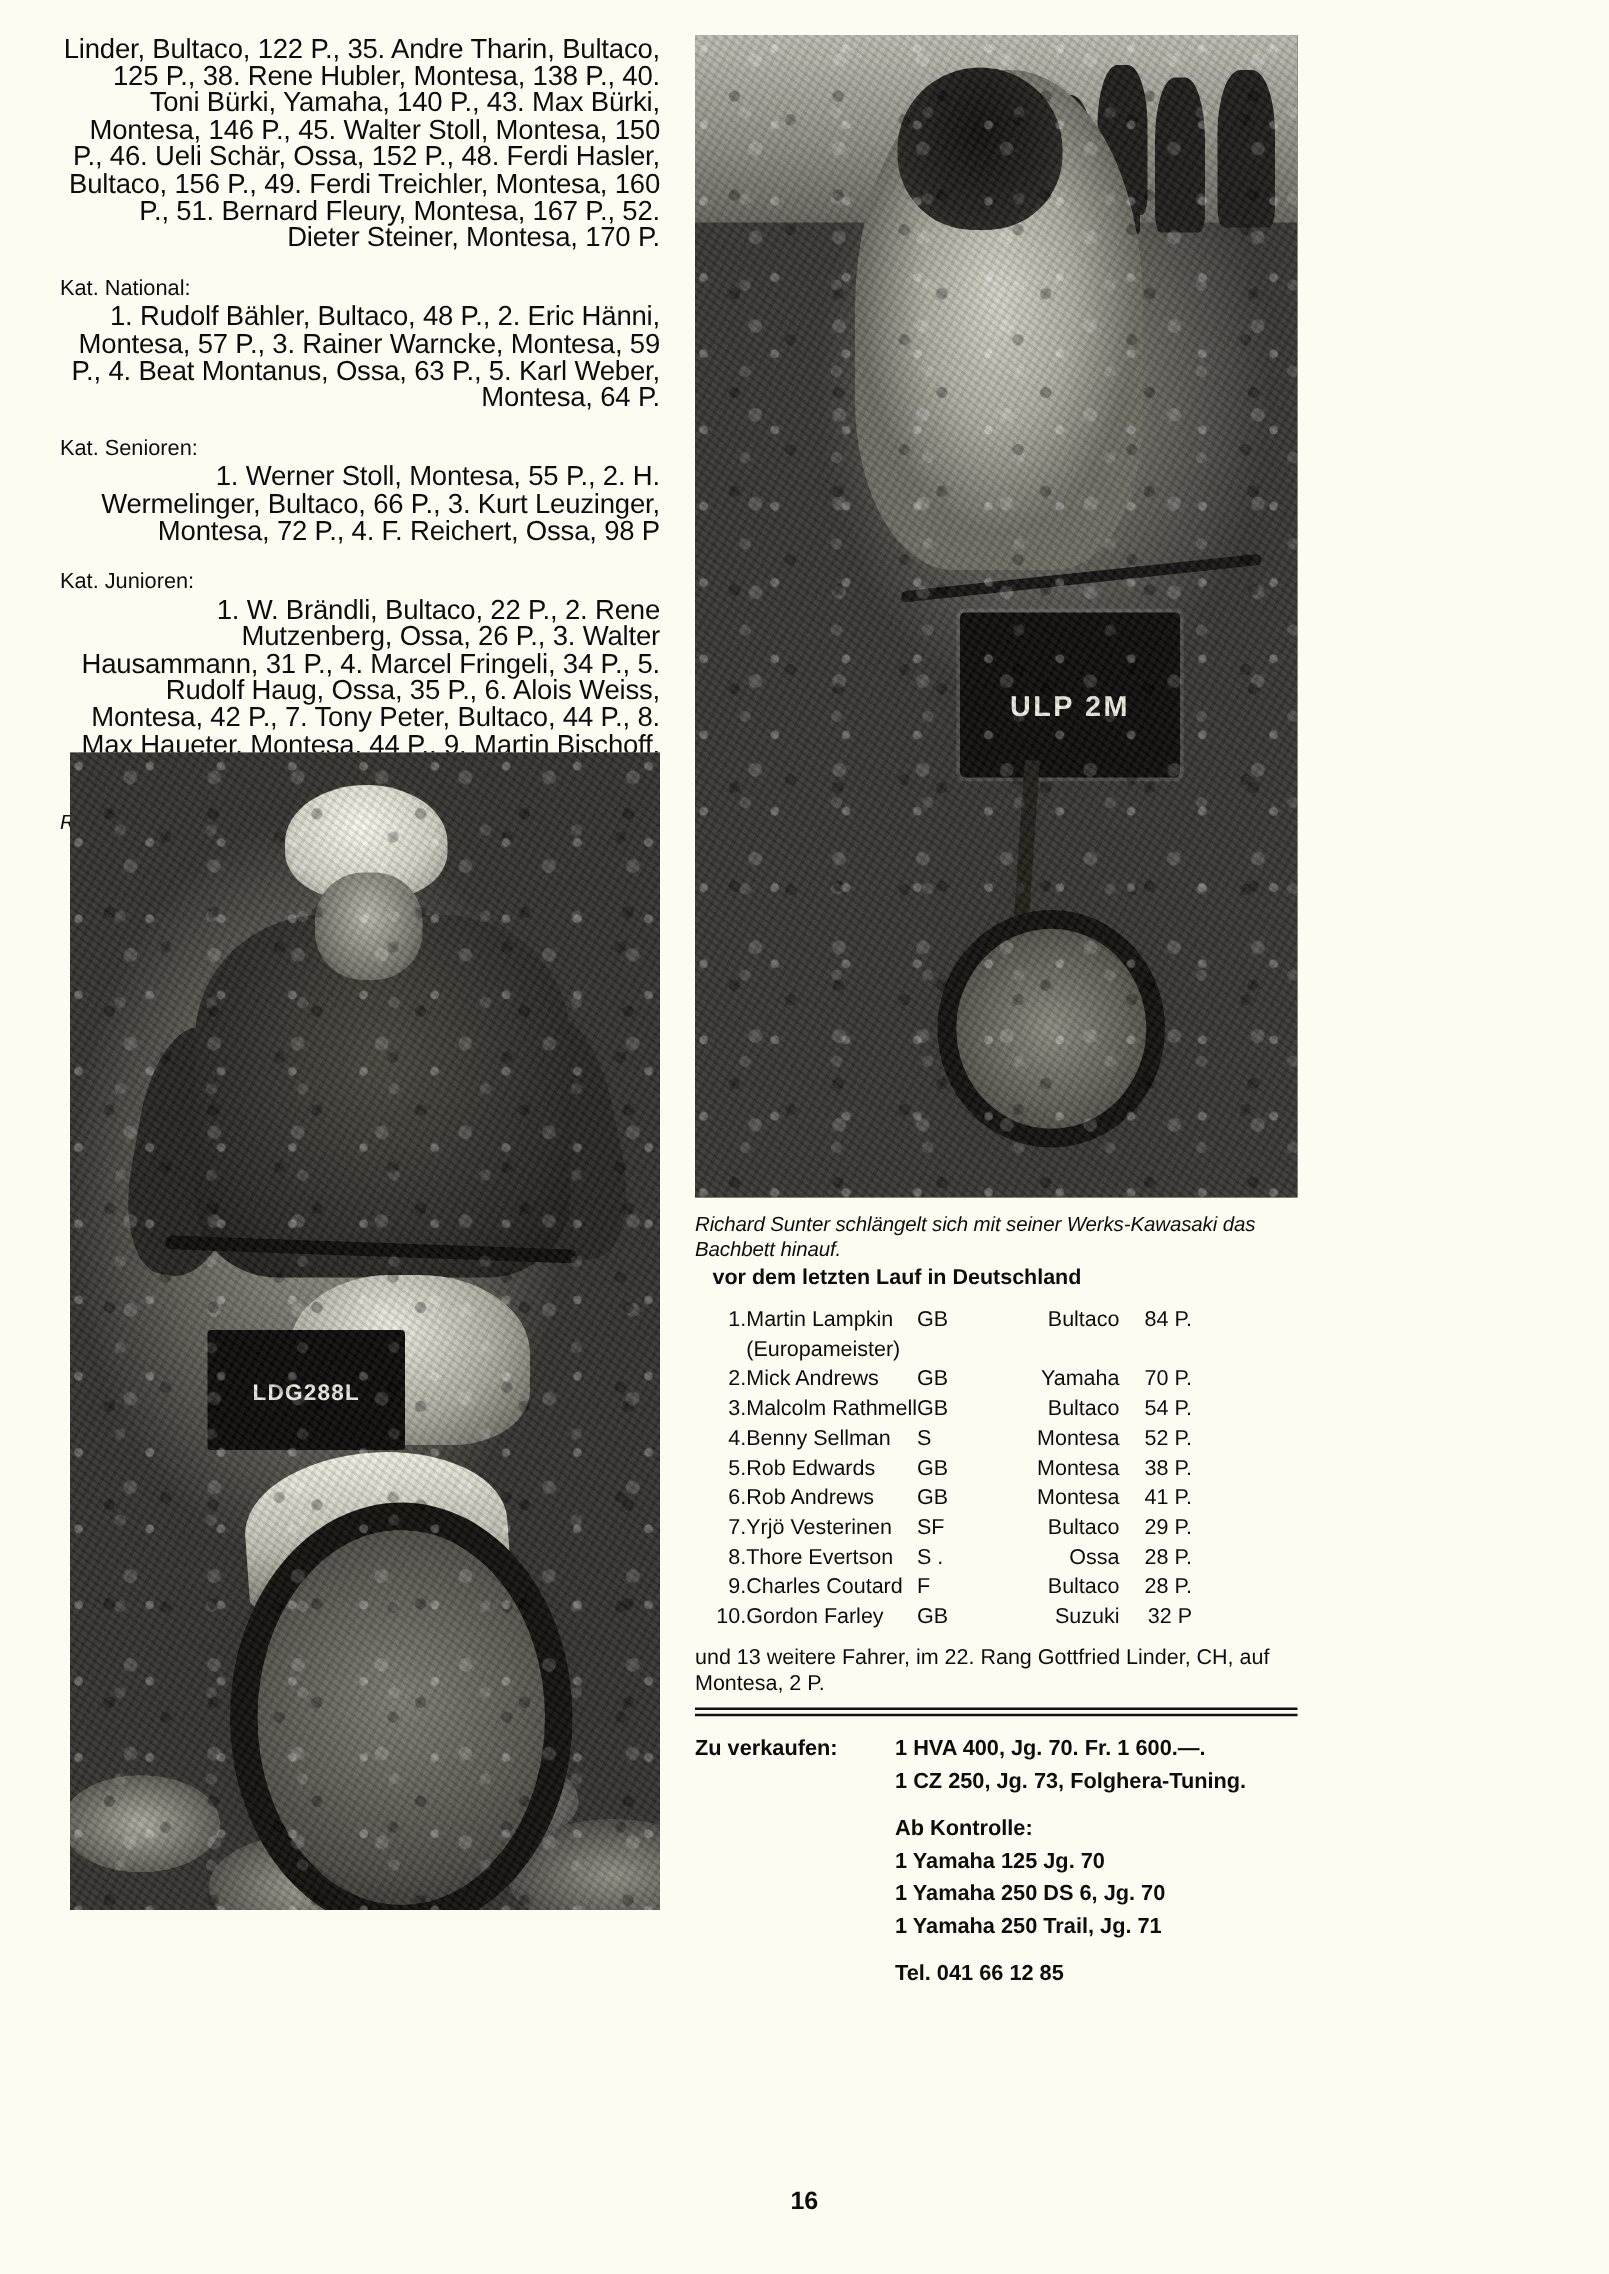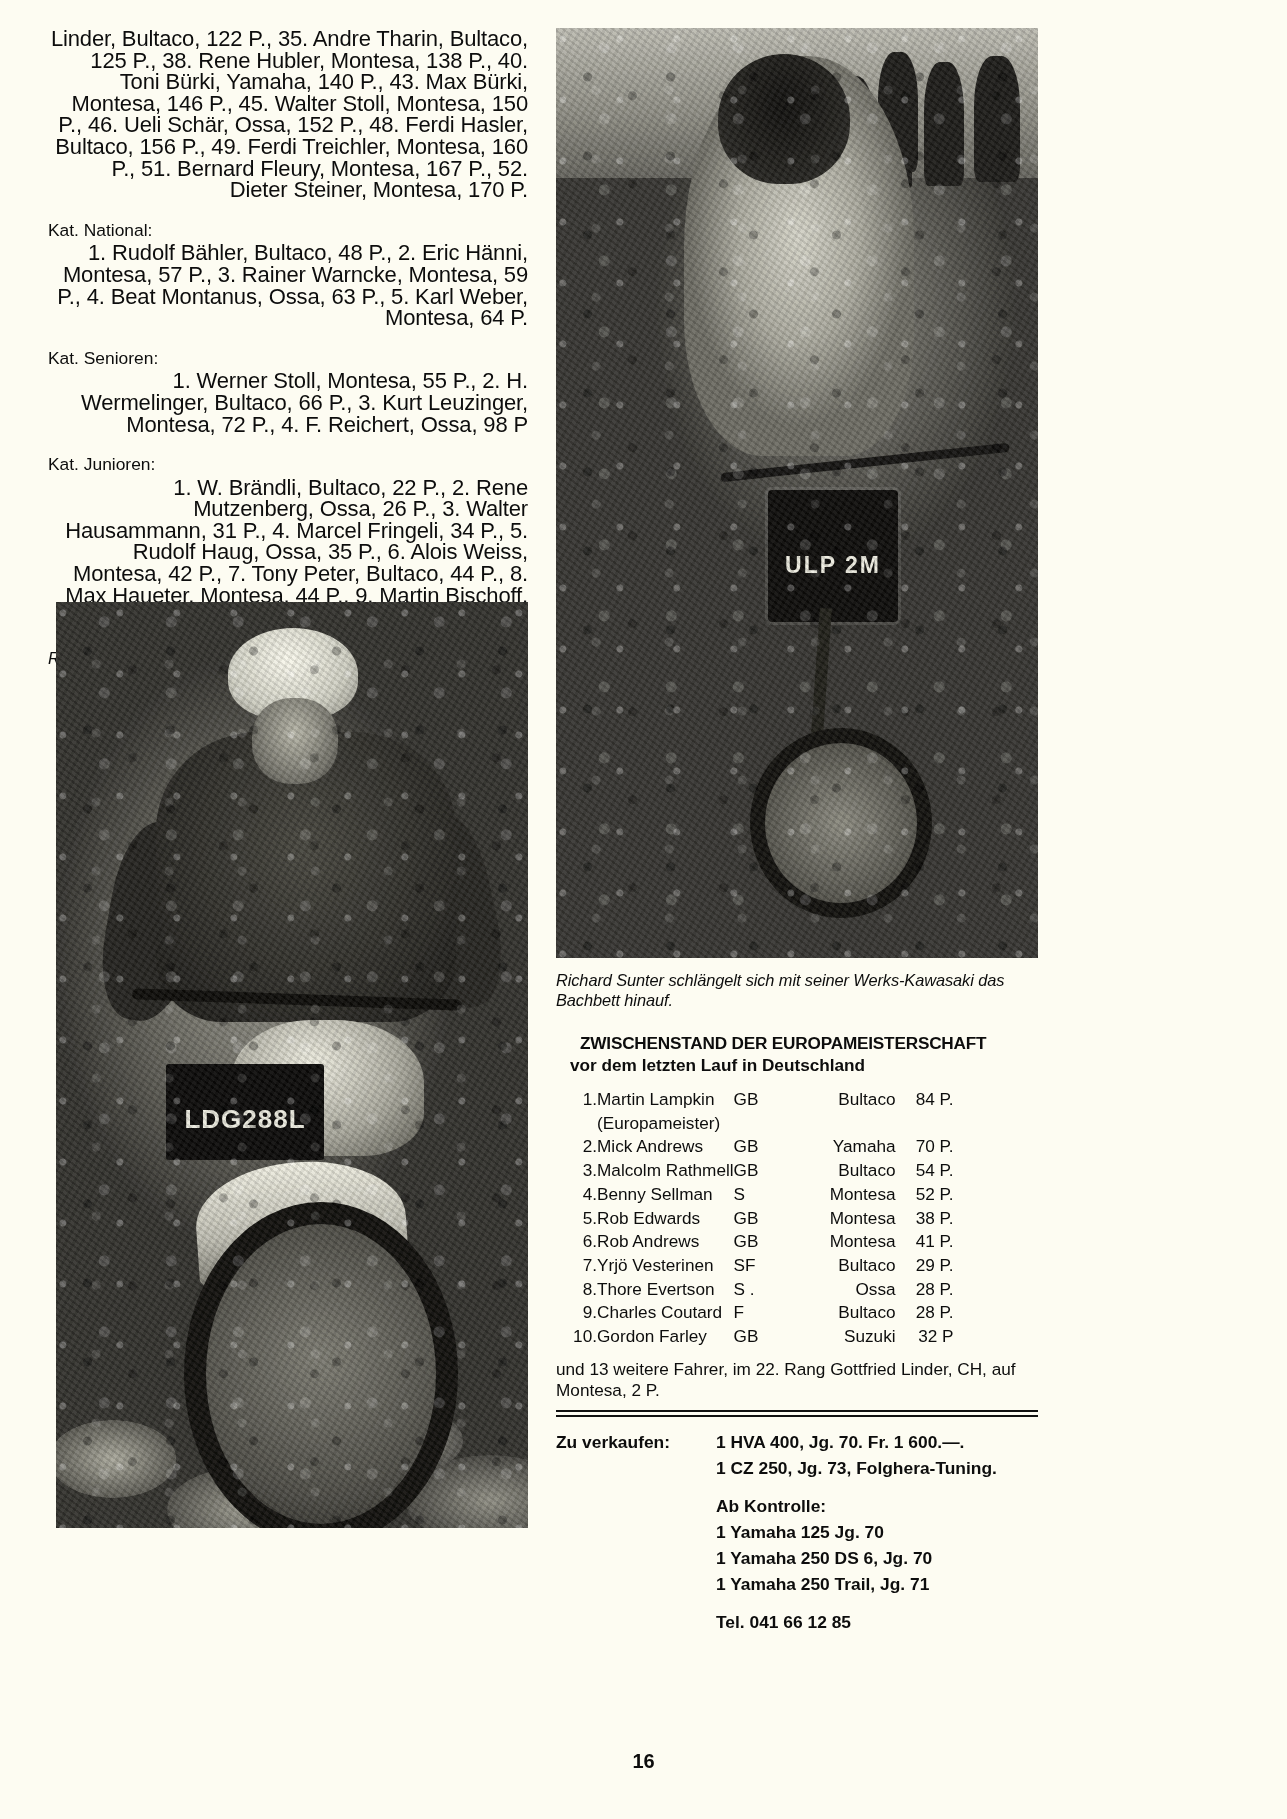--- a/index.html
+++ b/index.html
@@ -125,25 +125,24 @@
   }
   #photo-sunter .bar {
     position: absolute;
     left: 44px; top: 50px; width: 290px; height: 9px;
     background: #1b1a18;
     transform: rotate(-6deg);
     border-radius: 5px;
   }
   #photo-sunter .plate {
     position: absolute;
-    left: 92px; top: 82px; width: 117px; height: 132px;
+    left: 92px; top: 82px; width: 176px; height: 132px;
     background: #141311;
     border-radius: 4px;
     box-shadow: 0 0 0 3px rgba(255,255,255,.10);
-    padding-left: 13px;
   }
   #photo-sunter .plate span {
     position: absolute;
     left: 0; right: 0; top: 62px;
     text-align: center;
     color: #e8e7dc;
     font-size: 23px;
     font-weight: bold;
     letter-spacing: 2px;
     font-family: "Liberation Sans", sans-serif;
@@ -224,21 +223,21 @@
     position: absolute;
     left: 110px; top: 462px; width: 158px; height: 96px;
     background: #121110;
     border-radius: 3px;
   }
   #photo-edwards .plate2 span {
     position: absolute;
     left: 0; right: 0; top: 40px;
     text-align: center;
     color: #e6e5da;
-    font-size: 26px;
+    font-size: 18px;
     font-weight: bold;
     letter-spacing: 1px;
   }
   #photo-edwards .fender {
     position: absolute;
     left: 140px; top: 560px; width: 210px; height: 120px;
     background: linear-gradient(180deg, #e9e8dc 0%, #b9b8ad 60%, #7a7970 100%);
     border-radius: 50% 50% 8% 8%;
     transform: rotate(-4deg);
   }
@@ -378,21 +377,20 @@
       <div class="wheel"></div>
     </div>
     <div class="grainA"></div>
     <div class="grainB"></div>
   </div>
 
   <div class="col-right" style="top:970px;">
 
     <p class="caption">Richard Sunter schlängelt sich mit seiner Werks-Kawasaki das Bachbett hinauf.</p>
 
-    <p class="section-title" style="margin-top:22px; margin-left:24px;">ZWISCHENSTAND DER EUROPAMEISTERSCHAFT</p>
     <p class="section-sub" style="margin-left:14px;">vor dem letzten Lauf in Deutschland</p>
 
     <table class="standings">
       <tbody>
         <tr>
           <td class="rank">1.</td>
           <td class="name">Martin Lampkin</td>
           <td class="nat">GB</td>
           <td class="make">Bultaco</td>
           <td class="pts">84 P.</td>

